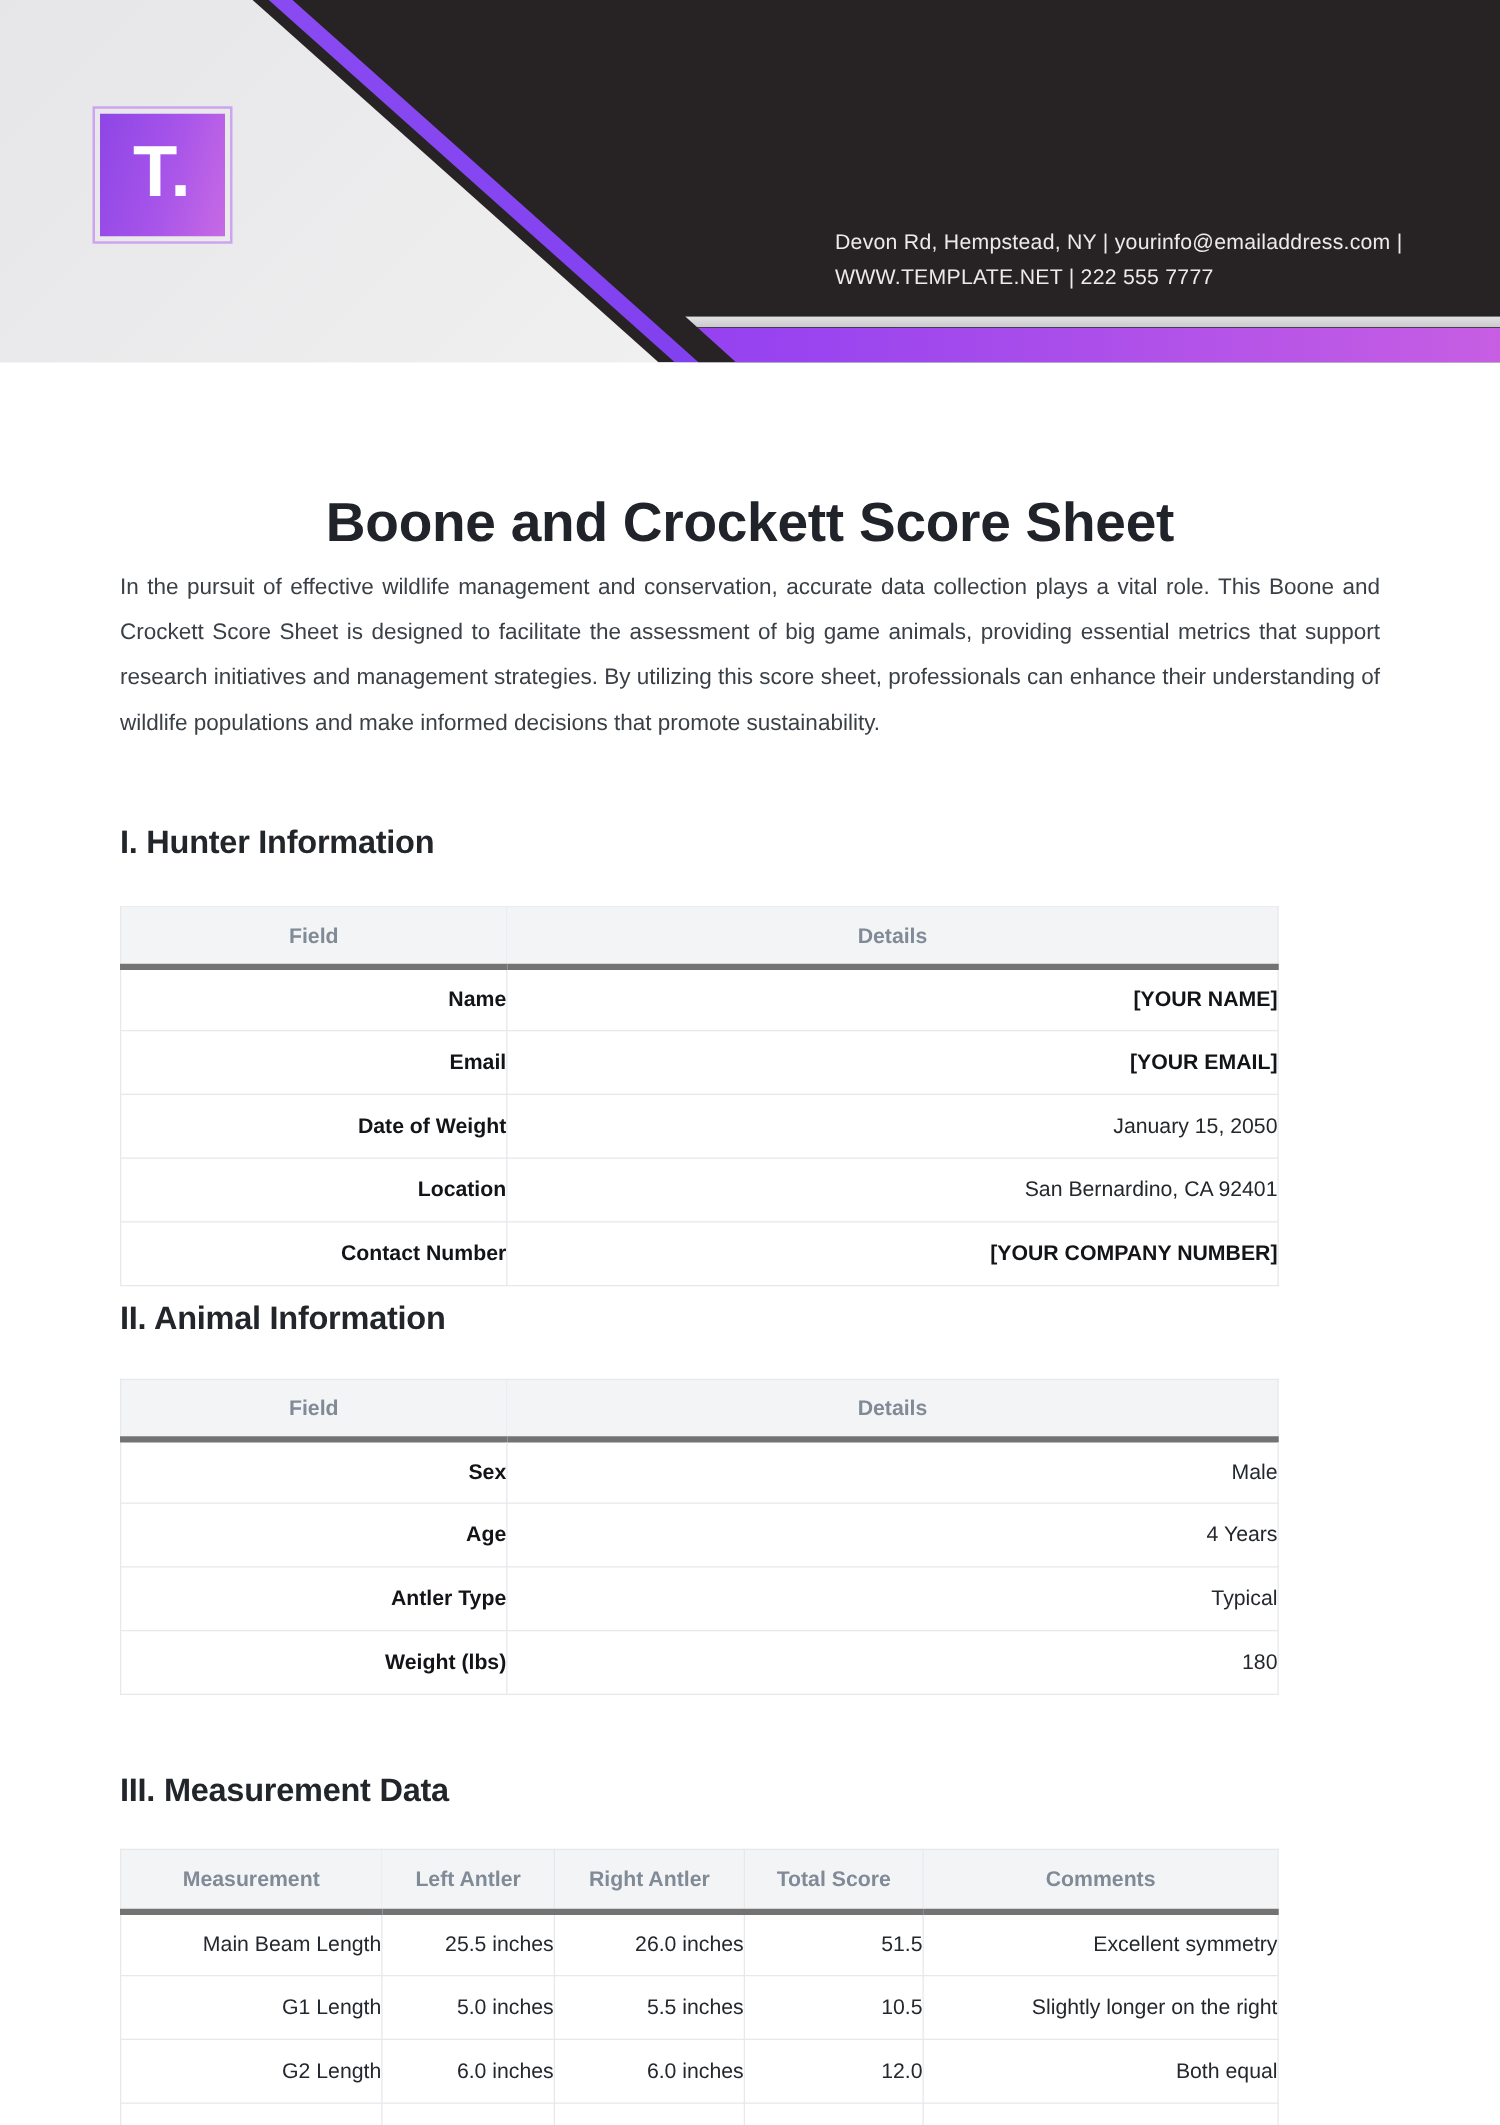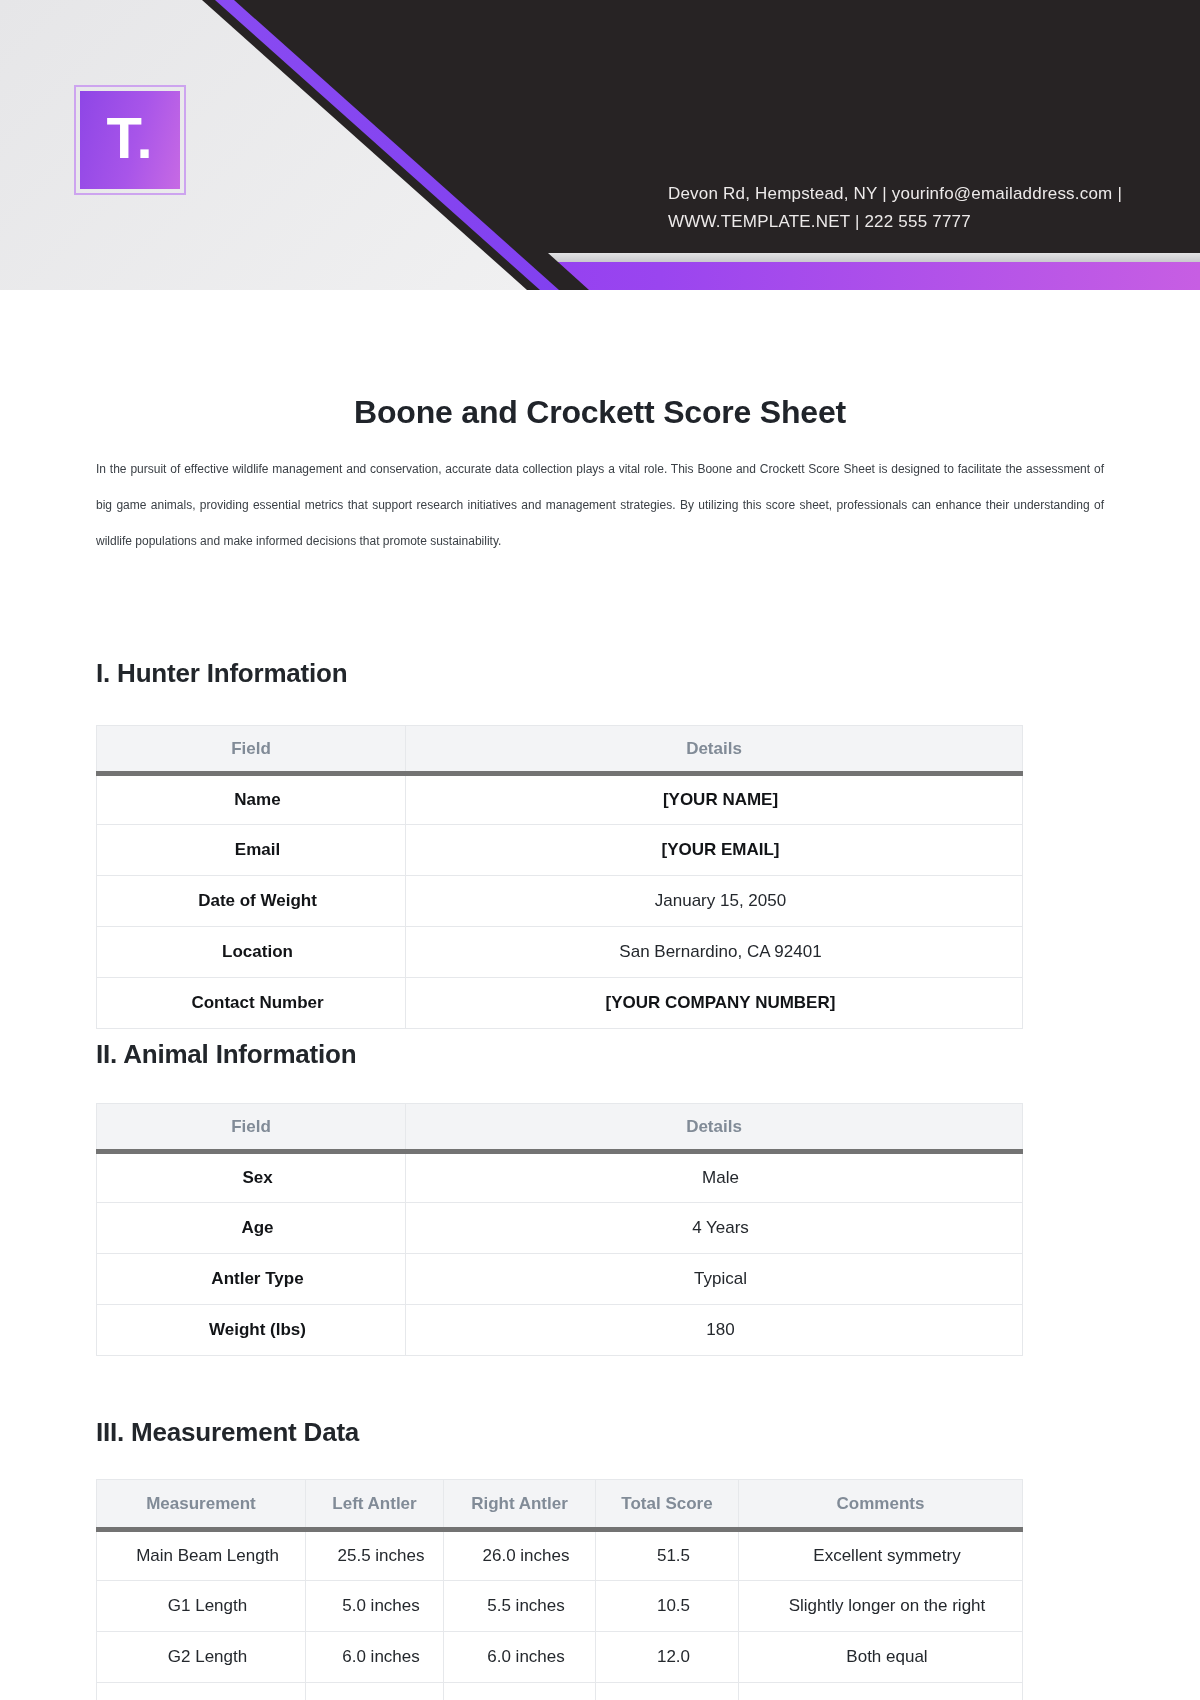--- a/index.html
+++ b/index.html
@@ -32,33 +32,33 @@
   .logo-t{color:#ffffff;font-size:58px;font-weight:700;line-height:1;
        transform:translateY(-2px);letter-spacing:1px;}
 
   
   .contact{position:absolute;right:78px;top:180px;text-align:left;
        color:#edeaea;font-size:17px;line-height:27.5px;font-weight:400;
        letter-spacing:.2px;}
 
   
   .doc-title{position:absolute;left:0;top:394px;width:1200px;text-align:center;
-       font-size:32px;font-weight:700;color:#20242a;letter-spacing:-.2px;}
+       font-size:44px;font-weight:700;color:#20242a;letter-spacing:-.2px;}
   .intro{position:absolute;left:96px;top:451px;width:1008px;
-       font-size:12px;line-height:36.2px;color:#3b4046;
+       font-size:18px;line-height:36.2px;color:#3b4046;
        text-align:justify;text-justify:inter-word;}
   .sec-h{position:absolute;left:96px;font-size:26px;font-weight:700;color:#22262b;
        letter-spacing:-.2px;}
   #sec1-h{top:658px;} #sec2-h{top:1039px;} #sec3-h{top:1417px;text-align:right;}
 
   table.tbl{position:absolute;left:96px;border-collapse:collapse;table-layout:fixed;
        width:926px;font-size:17px;color:#24282d;}
   #hunter-table{top:725px;} #animal-table{top:1103px;} #meas-table{top:1479px;}
   .tbl th,.tbl td{border:1px solid #e6e8eb;box-sizing:border-box;
-       padding:0 0 0 13px;text-align:center;vertical-align:middle;
+       padding:0 0 0 13px;text-align:right;vertical-align:middle;
        overflow:hidden;white-space:nowrap;}
   .tbl th{height:48px;background:#f3f4f6;color:#818b97;font-weight:700;
        text-align:center;padding:0;border-bottom:5px solid #737373;}
   .tbl td{height:51px;}
   #meas-table th{height:50px;margin-left:24px;}
   td.fld{font-weight:700;color:#121417;}
   td.strong{font-weight:700;color:#121417;}
   .c1{width:309px;} .c2{width:617px;}
   .m1{width:209px;} .m2{width:138px;} .m3{width:152px;} .m4{width:143px;} .m5{width:284px;}
 </style>

